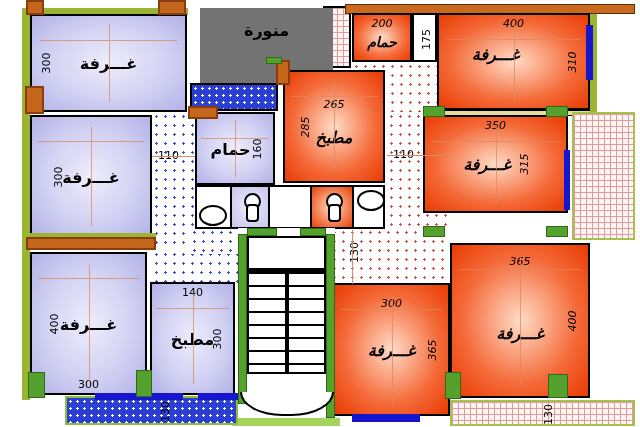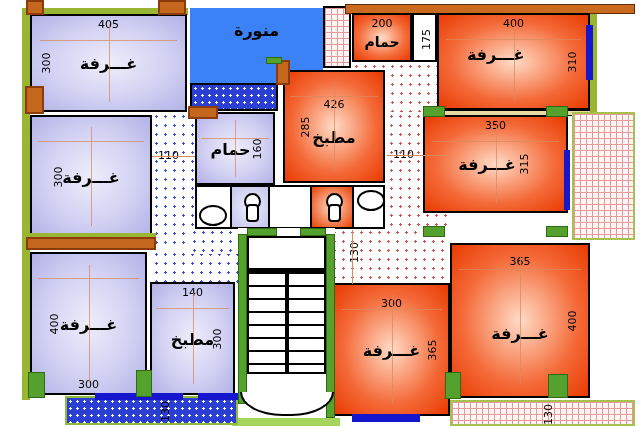--- a/index.html
+++ b/index.html
@@ -2,21 +2,21 @@
 <html lang="ar"><head>
 <meta charset="utf-8">
 <style>
   html,body{margin:0;padding:0;background:#fff;}
   #plan{position:relative;width:640px;height:427px;background:#fff;overflow:hidden;
         font-family:"DejaVu Sans",sans-serif;}
   .abs{position:absolute;box-sizing:border-box;}
   
   .room{position:absolute;box-sizing:border-box;border:2px solid #000;}
   .blue{background:radial-gradient(ellipse at 50% 50%,#eeedfb 0%,#d2d1f3 55%,#b2b1e6 100%);}
-  .orange{background:radial-gradient(ellipse at 50% 50%,#ffdcc8 0%,#f46a38 60%,#e93a02 100%);}
+  .orange{background:radial-gradient(ellipse at 50% 50%,#ffdcc8 0%,#f46a38 60%,#e93a02 100%);font-style:italic;}
   .room::before{content:"";position:absolute;left:5%;right:5%;top:24px;height:1px;background:#d98a5f;opacity:.75;}
   .room::after{content:"";position:absolute;top:8%;bottom:8%;left:50%;width:1px;background:#d98a5f;opacity:.75;}
   .noline::before,.noline::after{display:none;}
   
   .hatch-blue{background-color:#fff;background-image:radial-gradient(#3a49d0 1px,transparent 1.4px);background-size:9px 9px;}
   .hatch-red{background-color:#fff;background-image:radial-gradient(#d05050 1px,transparent 1.4px);background-size:9px 9px;}
   .grid-red{background-color:#fdf4f4;border:2px solid #a6c14c;
     background-image:linear-gradient(#e49a9a 1px,transparent 1px),linear-gradient(90deg,#e49a9a 1px,transparent 1px);
     background-size:6px 6px;}
   .grid-blue{background-color:#2b3fd4;border:2px solid #8fba3a;
@@ -64,27 +64,26 @@
   <div class="abs hatch-red" style="left:352px;top:62px;width:98px;height:52px"></div>
   <div class="abs hatch-red" style="left:387px;top:112px;width:63px;height:128px"></div>
   <div class="abs hatch-red" style="left:330px;top:228px;width:120px;height:57px"></div>
   <div class="abs grid-red" style="left:323px;top:6px;width:28px;height:62px;border-color:#000;border-width:2px"></div>
 
   <div class="abs wall-green" style="left:22px;top:8px;width:8px;height:392px"></div>
   <div class="abs wall-green" style="left:22px;top:8px;width:166px;height:7px"></div>
   <div class="abs wall-green" style="left:590px;top:8px;width:7px;height:104px"></div>
   <div class="abs" style="left:345px;top:4px;width:290px;height:10px;background:#c96a1e;border:1.5px solid #5d2c08"></div>
 
-  <div class="abs" style="left:190px;top:8px;width:133px;height:75px;background:#3b82f6">
+  <div class="abs" style="left:200px;top:8px;width:133px;height:75px;background:#737373">
     <span class="rlabel" style="top:22px">منورة</span>
   </div>
   <div class="abs grid-blue" style="left:190px;top:83px;width:88px;height:28px;border-color:#000"></div>
 
   <div class="room blue" style="left:30px;top:14px;width:157px;height:98px">
-    <span class="dim top">405</span>
     <span class="dim vleft">300</span>
     <span class="rlabel">غـــرفة</span>
   </div>
 
   <div class="room blue" style="left:30px;top:115px;width:122px;height:123px">
     <span class="dim vleft" style="left:6px">300</span>
     <span class="rlabel">غـــرفة</span>
   </div>
 
   <div class="room blue" style="left:30px;top:252px;width:117px;height:143px">
@@ -98,21 +97,21 @@
     <span class="dim vright">300</span>
     <span class="rlabel">مطبخ</span>
   </div>
 
   <div class="room blue" style="left:195px;top:112px;width:80px;height:73px">
     <span class="dim vright">160</span>
     <span class="rlabel" style="left:44%">حمام</span>
   </div>
 
   <div class="room orange" style="left:283px;top:70px;width:102px;height:113px">
-    <span class="dim top" style="top:26px">426</span>
+    <span class="dim top" style="top:26px">265</span>
     <span class="dim vleft" style="left:0">285</span>
     <span class="rlabel" style="top:60%">مطبخ</span>
   </div>
 
   <div class="room orange noline" style="left:352px;top:13px;width:60px;height:49px">
     <span class="dim top">200</span>
     <span class="rlabel" style="top:60%;font-size:14px">حمام</span>
   </div>
 
   <div class="abs" style="left:412px;top:13px;width:25px;height:49px;background:#fff;border:2px solid #000">

